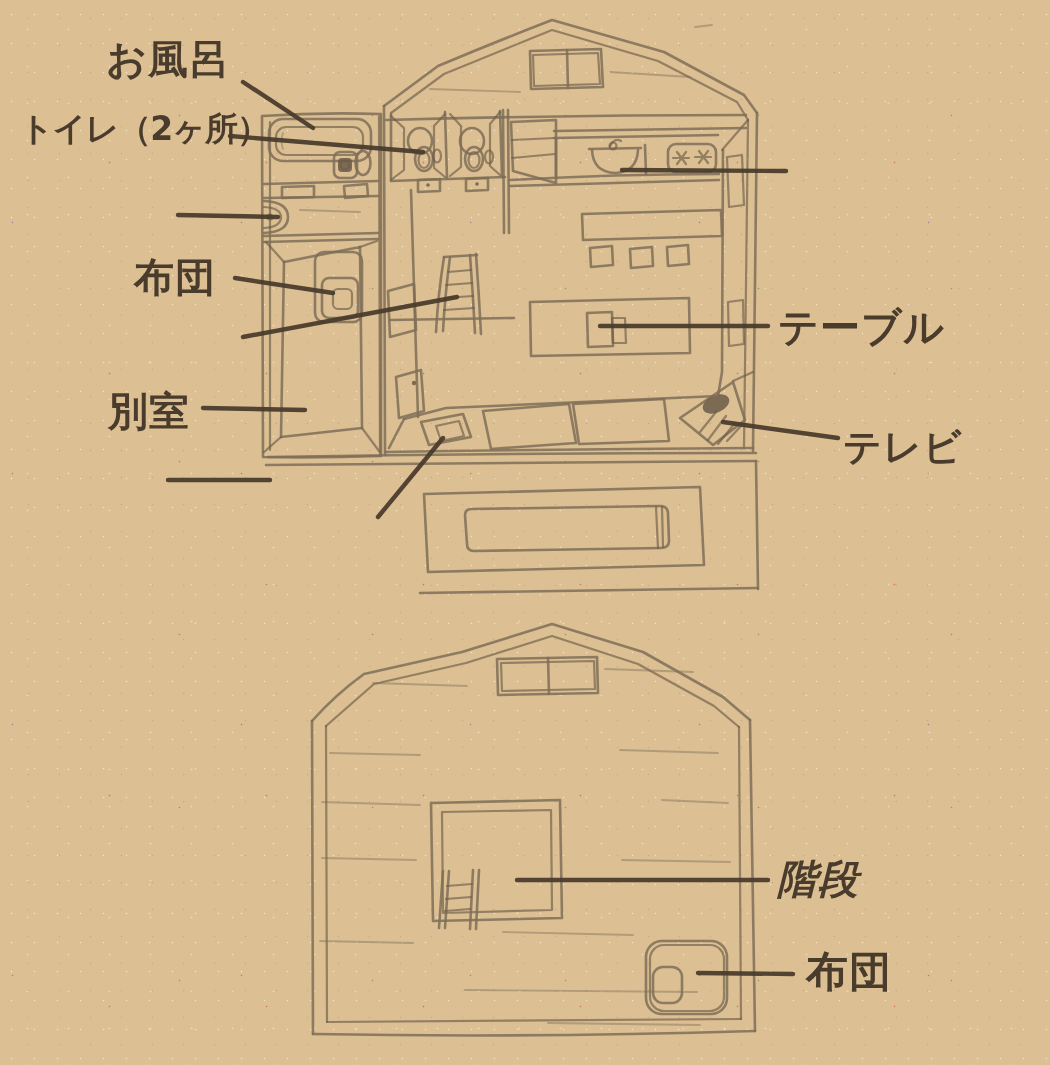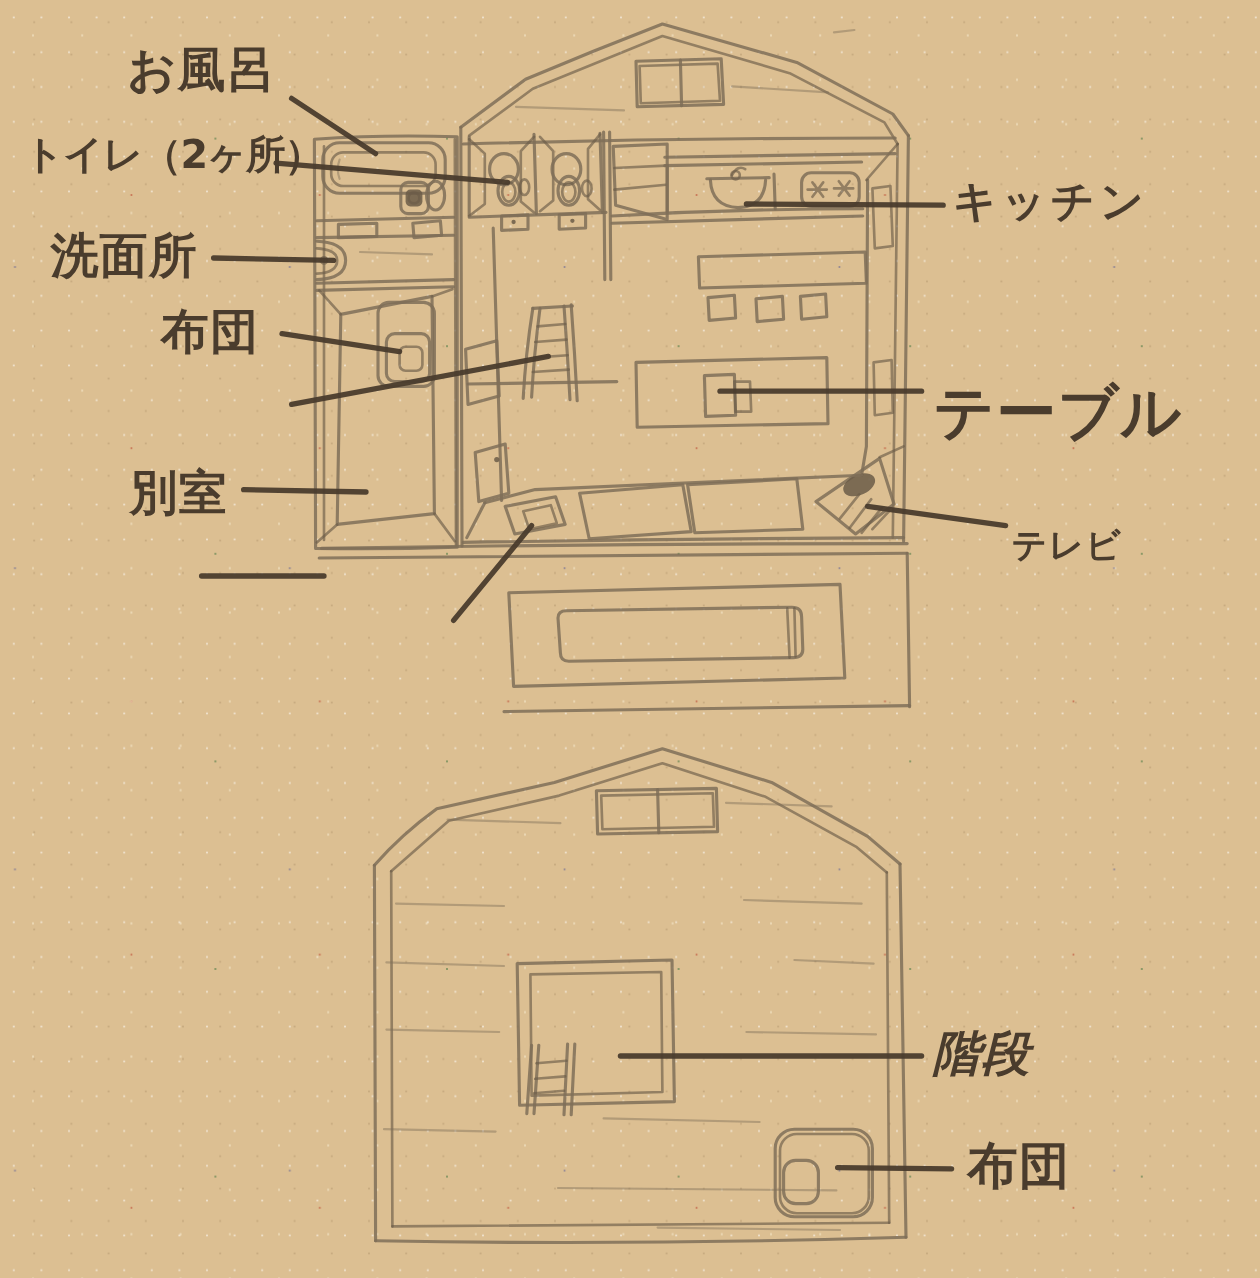--- a/index.html
+++ b/index.html
@@ -258,33 +258,31 @@
       <path class="ink" d="M 723 422 L 838 438"></path>
       <path class="ink" d="M 517 880 L 768 880"></path>
       <path class="ink" d="M 698 973 L 793 974"></path>
     </g>
   </svg>
 
   <div class="lbl" style="left:106px;top:36px;font-size:40px;">お風呂</div>
 
   <div class="lbl" style="left:0px;top:110px;font-size:33px;letter-spacing:-1px;margin-left:20px;">トイレ（2ヶ所）</div>
 
-  <div class="lbl" style="left:42px;top:191px;font-size:40px;">洗面所</div>
 
   <div class="lbl" style="left:134px;top:254px;font-size:40px;">布団</div>
 
 
   <div class="lbl" style="left:108px;top:388px;font-size:40px;">別室</div>
 
 
 
 
-  <div class="lbl" style="left:794px;top:148px;font-size:36px;letter-spacing:4px;">キッチン</div>
-
-  <div class="lbl" style="left:778px;top:320px;font-size:50px;font-family:Liberation Mono, monospace;">テーブル</div>
-
-  <div class="lbl" style="left:843px;top:438px;font-size:29px;">テレビ</div>
+
+  <div class="lbl" style="left:778px;top:304px;font-size:40px;">テーブル</div>
+
+  <div class="lbl" style="left:843px;top:426px;font-size:38px;">テレビ</div>
 
   <div class="lbl" style="left:777px;top:856px;font-size:40px;font-style:italic;">階段</div>
 
   <div class="lbl" style="left:806px;top:948px;font-size:42px;">布団</div>
 
 </div>
 
 </body></html>

